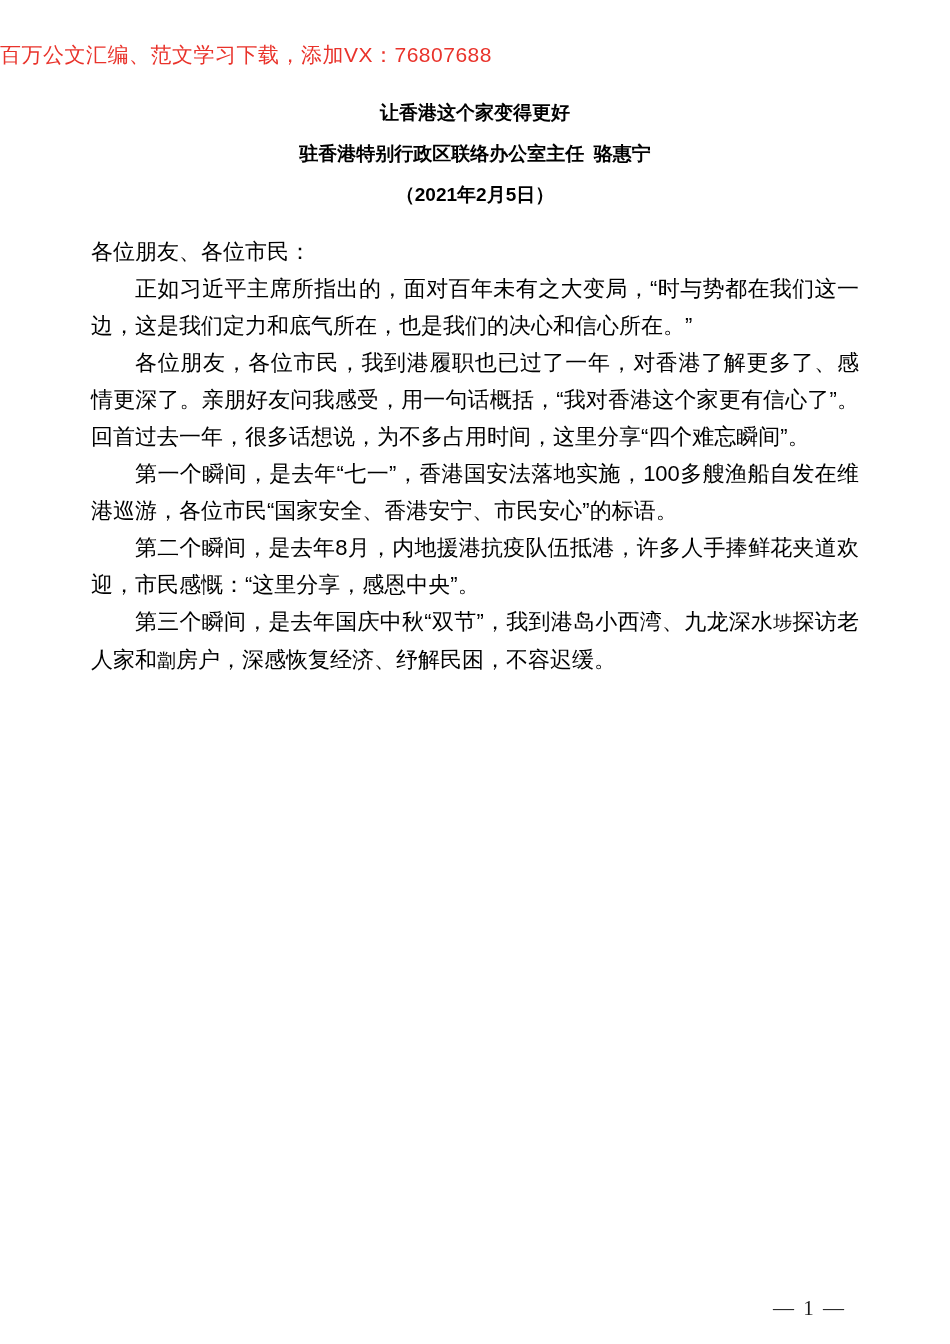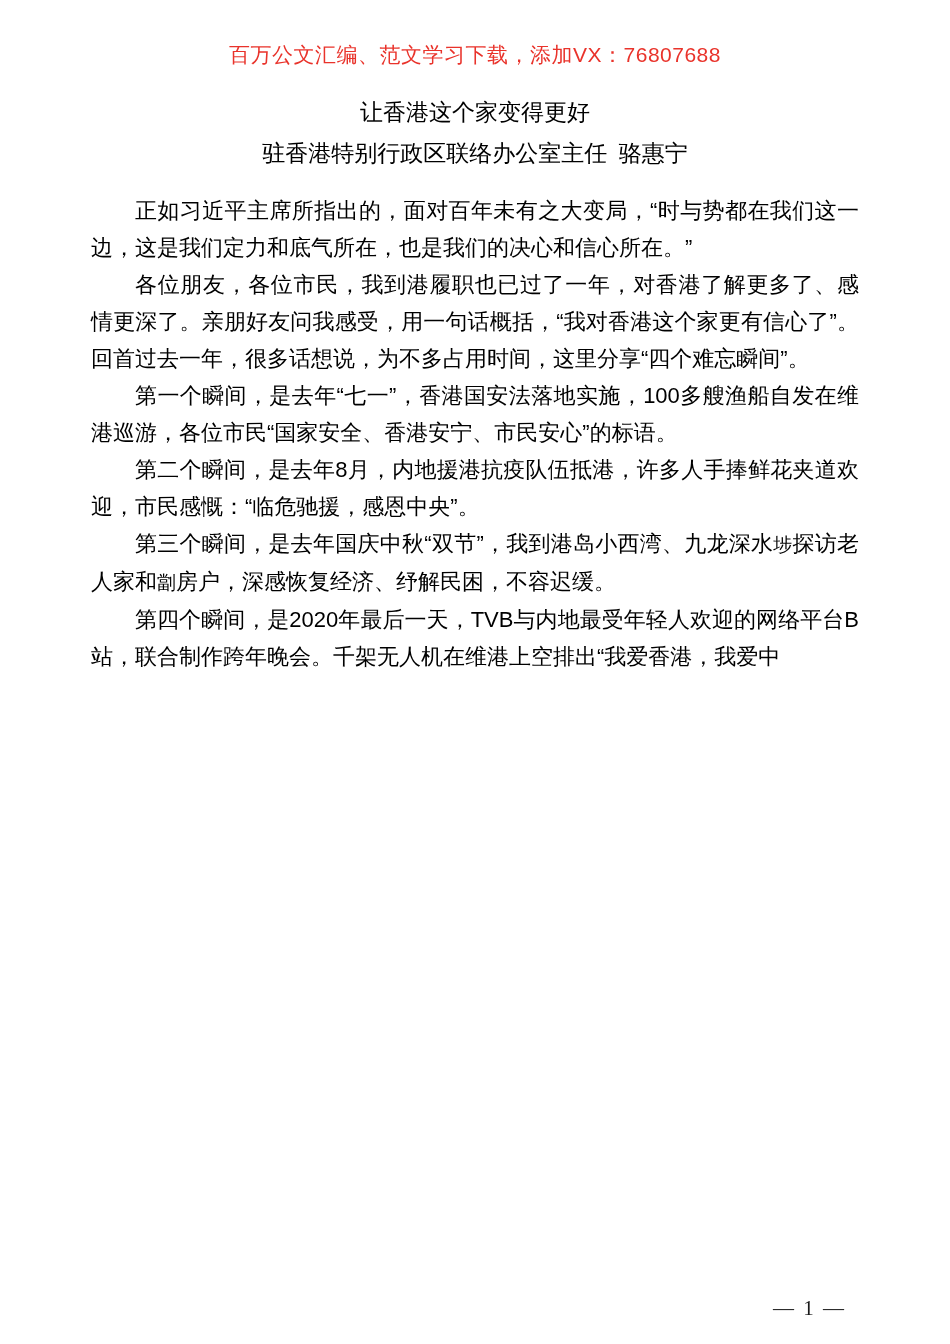--- a/index.html
+++ b/index.html
@@ -12,30 +12,30 @@
   }
   .page {
     position: relative;
     width: 950px; height: 1344px;
     background: #ffffff;
   }
   .banner {
     padding-top: 41px;
     line-height: 27px;
     font-size: 21px;
-    text-align: center;
+    text-align: left;
     color: #e9332b;
     letter-spacing: 0.5px;
   }
   .title-block { margin-top: 24px; }
   .title-line {
-    font-size: 23px;
+    font-size: 19px;
     line-height: 41px;
     text-align: center;
-    font-weight: 400;
+    font-weight: 700;
   }
   .content {
     margin: 18px 91px 0 91px;
     font-size: 22px;
     line-height: 37px;
     text-align: justify;
     text-justify: inter-character;
   }
   .content p { margin: 0; padding: 0; }
   .para { text-indent: 2em; }
@@ -58,26 +58,27 @@
 </head>
 <body>
 
 <div class="page">
 
   <div class="banner" style="color: rgb(233, 51, 43);">百万公文汇编、范文学习下载，添加VX：76807688</div>
 
   <div class="title-block">
     <div class="title-line">让香港这个家变得更好</div>
     <div class="title-line">驻香港特别行政区联络办公室主任 骆惠宁</div>
+    <div class="title-line">（2021年2月5日）</div>
   </div>
 
   <div class="content">
+    <p class="para salutation">各位朋友、各位市民：</p>
     <p class="para">正如习近平主席所指出的，面对百年未有之大变局，“时与势都在我们这一边，这是我们定力和底气所在，也是我们的决心和信心所在。”</p>
     <p class="para">各位朋友，各位市民，我到港履职也已过了一年，对香港了解更多了、感情更深了。亲朋好友问我感受，用一句话概括，“我对香港这个家更有信心了”。回首过去一年，很多话想说，为不多占用时间，这里分享“四个难忘瞬间”。</p>
     <p class="para">第一个瞬间，是去年“七一”，香港国安法落地实施，100多艘渔船自发在维港巡游，各位市民“国家安全、香港安宁、市民安心”的标语。</p>
-    <p class="para">第二个瞬间，是去年8月，内地援港抗疫队伍抵港，许多人手捧鲜花夹道欢迎，市民感慨：“临危驰援，感恩中央”。</p>
+    <p class="para">第二个瞬间，是去年8月，内地援港抗疫队伍抵港，许多人手捧鲜花夹道欢迎，市民感慨：“这里分享，感恩中央”。</p>
     <p class="para">第三个瞬间，是去年国庆中秋“双节”，我到港岛小西湾、九龙深水<span class="fb">埗</span>探访老人家和<span class="fb">劏</span>房户，深感恢复经济、纾解民困，不容迟缓。</p>
-    <p class="para">第四个瞬间，是2020年最后一天，TVB与内地最受年轻人欢迎的网络平台B站，联合制作跨年晚会。千架无人机在维港上空排出“我爱香港，我爱中</p>
   </div>
 
   <div class="footer">— 1 —</div>
 
 </div>
 
 </body></html>

